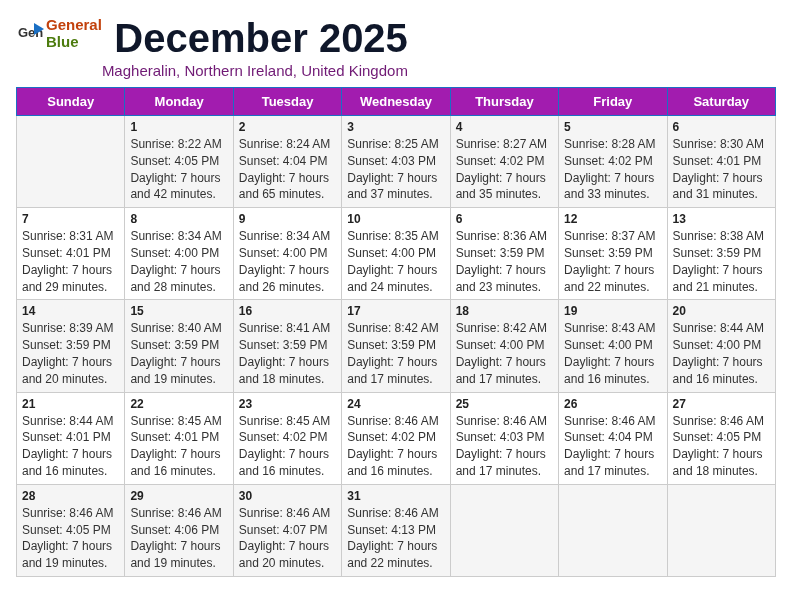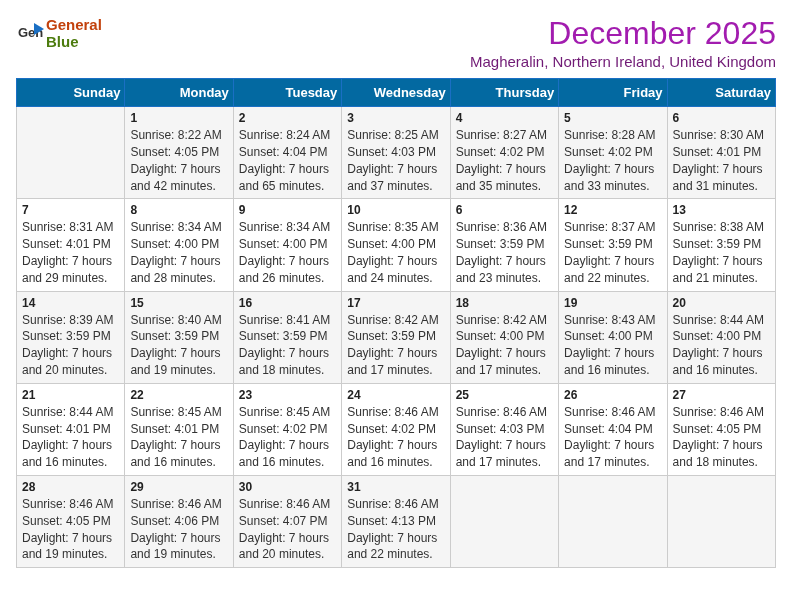--- a/index.html
+++ b/index.html
@@ -10,21 +10,20 @@
       min-height: 612px;
       padding: 0;
     }
     .container {
       width: 792px;
       padding: 16px 16px 10px 16px;
     }
     .header-row {
       display: flex;
       align-items: flex-start;
-      justify-content: space-between;
       margin-bottom: 4px;
     }
     .logo {
       display: flex;
       align-items: center;
       gap: 0;
     }
     .logo-text {
       font-size: 15px;
       font-weight: bold;
@@ -34,43 +33,43 @@
     .logo-blue { color: #4d7c0f; }
     .logo-icon {
       width: 28px;
       height: 28px;
       margin-right: 2px;
     }
     .title-block {
       text-align: right;
     }
     .month-title {
-      font-size: 32px;
-      font-weight: normal;
-      color: #a21caf;
+      font-size: 40px;
+      font-weight: bold;
+      color: #0f172a;
       line-height: 1.1;
     }
     .subtitle {
       font-size: 15px;
       color: #701a75;
       margin-top: 2px;
     }
     table {
       width: 100%;
       border-collapse: collapse;
       margin-top: 8px;
       table-layout: fixed;
     }
     thead tr th {
-      background-color: #0369a1;
+      background-color: #a21caf;
       color: #fff;
       font-size: 13px;
       font-weight: bold;
       padding: 6px 4px;
-      text-align: right;
+      text-align: center;
       border: 1px solid #1a6fc4;
     }
     tbody tr td {
       border: 1px solid #ccc;
       vertical-align: top;
       padding: 4px 5px;
       font-size: 10.5px;
       color: #222;
       height: 85px;
     }

